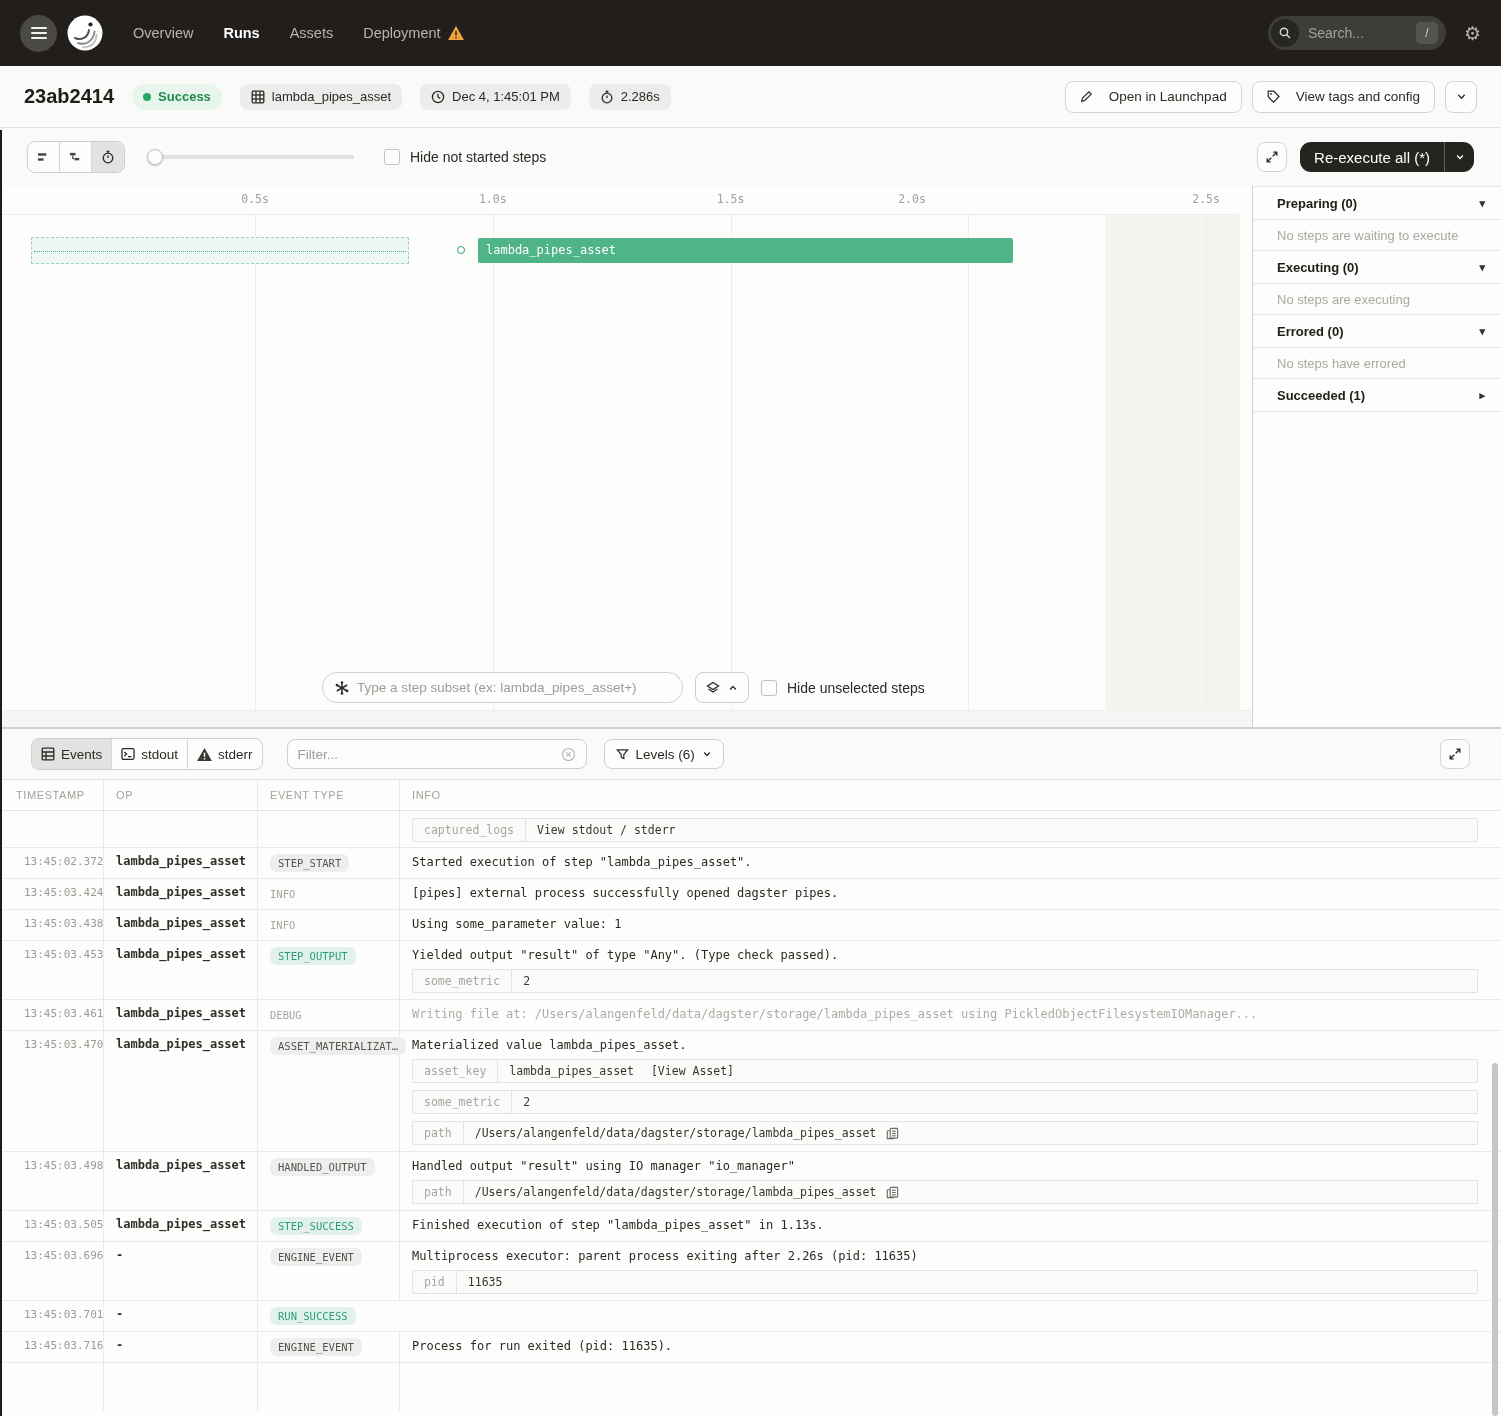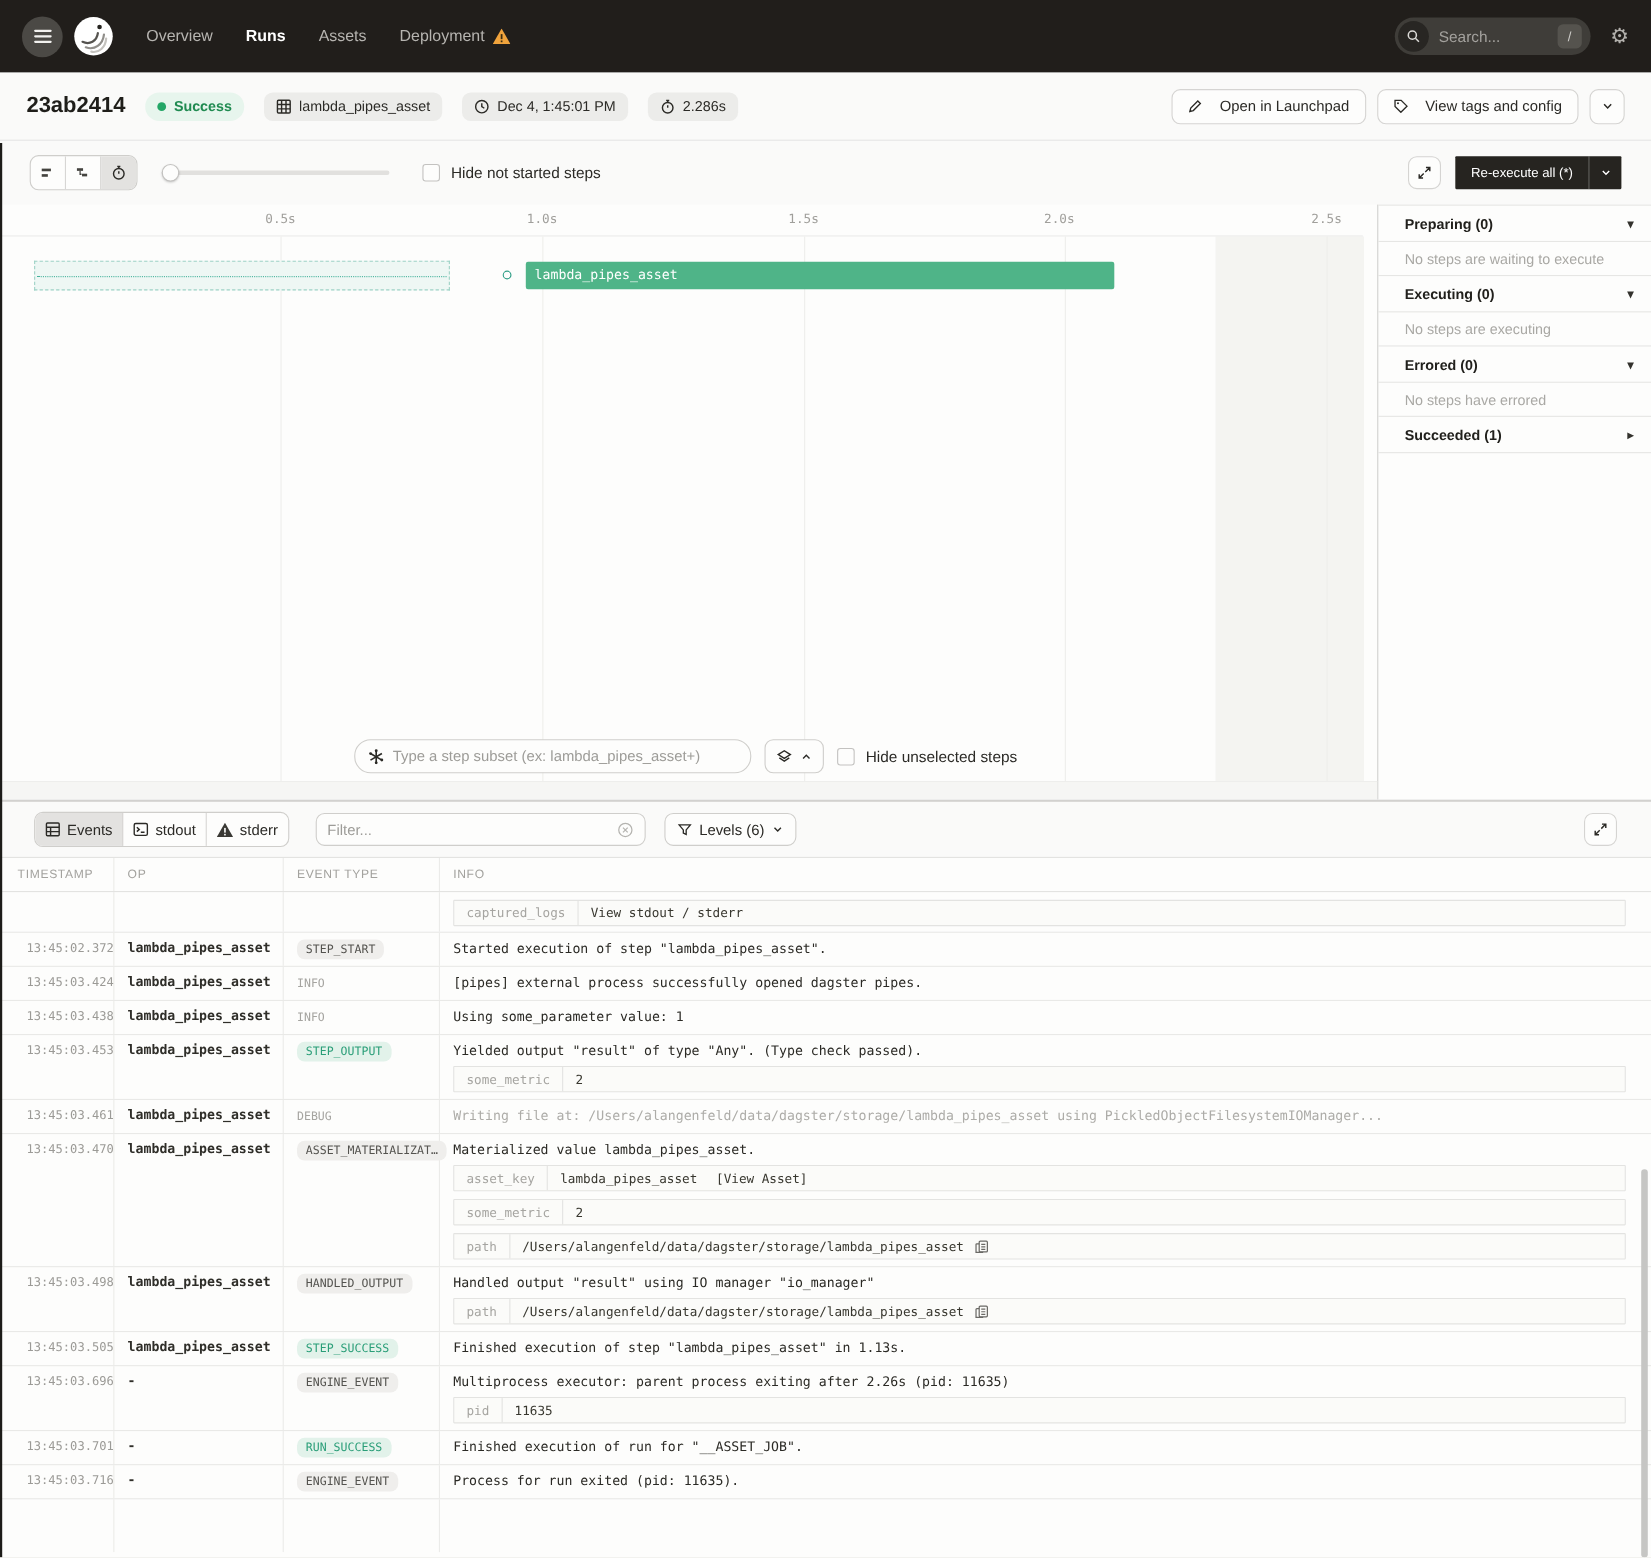--- a/index.html
+++ b/index.html
@@ -52,22 +52,22 @@
   .segbtn:last-child{border-right:none}
   .segbtn.active{background:#e3e2e0}
   .slider{width:207px;height:30px;position:relative;margin-left:22px;cursor:pointer}
   .slider .track{position:absolute;top:13px;left:0;right:0;height:4px;border-radius:2px;background:#e1e0de}
   .slider .thumb{position:absolute;top:7px;left:0;width:16px;height:16px;border-radius:50%;
                  background:#fdfdfc;border:1px solid #c2c1bf;box-shadow:0 1px 2px rgba(0,0,0,.2)}
   .checkline{display:flex;align-items:flex-start;gap:10px;cursor:pointer}
   .checkbox{width:16px;height:16px;border:1px solid #c3c2c0;border-radius:3px;background:#fdfdfc}
   .checklabel{font-size:14px;color:#2b2a26}
   .gtoolbar-right{margin-left:auto;display:flex;align-items:center;gap:13px}
-  .darkbtn{height:30px;border-radius:1px;background:#262420;color:#fff;display:flex;align-items:center;
-           font-size:12px;cursor:pointer;overflow:hidden}
+  .darkbtn{height:30px;border-radius:11px;background:#262420;color:#fff;display:flex;align-items:center;
+           font-size:15px;cursor:pointer;overflow:hidden}
   .darkbtn .main{padding:0 14px;height:100%;display:flex;align-items:center}
   .darkbtn .caret{width:30px;height:100%;display:flex;align-items:center;justify-content:center;
                   border-left:1px solid rgba(255,255,255,.28)}
 
   
   .gantt{position:absolute;top:186px;left:0;height:541px;right:0;display:flex}
   .chart{position:relative;width:1253px;background:#fdfdfc;border-right:1px solid #d2d1cf;flex:none}
   .axis{position:absolute;top:0;left:0;right:13px;height:29px;border-bottom:1px solid #ececea}
   .tick{position:absolute;top:6px;transform:translateX(-50%);font-size:11.5px;color:#a09f9b}
   .gridline{position:absolute;top:29px;height:495px;width:1px;background:#eeeeec}
@@ -324,21 +324,21 @@
     </div>
   </div>
 
   <div class="gantt">
     <div class="chart">
       <div class="band"></div>
       <div class="axis" id="axis">
           <span class="tick mono" style="left: 255px;">0.5s</span>
           <span class="tick mono" style="left: 492.75px;">1.0s</span>
           <span class="tick mono" style="left: 730.5px;">1.5s</span>
-          <span class="tick mono" style="left: 963px;">2.0s</span>
+          <span class="tick mono" style="left: 912px;">2.0s</span>
           <span class="tick mono" style="left: 1206px;">2.5s</span>
         </div>
       <div id="gridlines">
           <div class="gridline" style="left: 255px;"></div>
           <div class="gridline" style="left: 492.75px;"></div>
           <div class="gridline" style="left: 730.5px;"></div>
           <div class="gridline" style="left: 968.25px;"></div>
           <div class="gridline" style="left: 1206px;"></div>
         </div>
       <div class="waitbox"></div>
@@ -595,23 +595,20 @@
             <div class="mbox">
               <span class="mkey">pid</span>
               <span class="mval">11635</span>
             </div>
           </div>
         </div>
         <div class="erow">
           <div class="ecell ts">13:45:03.701</div>
           <div class="ecell op">-</div>
           <div class="ecell et"><span class="badge green">RUN_SUCCESS</span></div>
-          <div class="ecell info">
-            <div class="infotext">Finished execution of run for "__ASSET_JOB".</div>
-          </div>
         </div>
         <div class="erow">
           <div class="ecell ts">13:45:03.716</div>
           <div class="ecell op">-</div>
           <div class="ecell et"><span class="badge gray">ENGINE_EVENT</span></div>
           <div class="ecell info">
             <div class="infotext">Process for run exited (pid: 11635).</div>
           </div>
         </div>
         <div class="erow empty">

